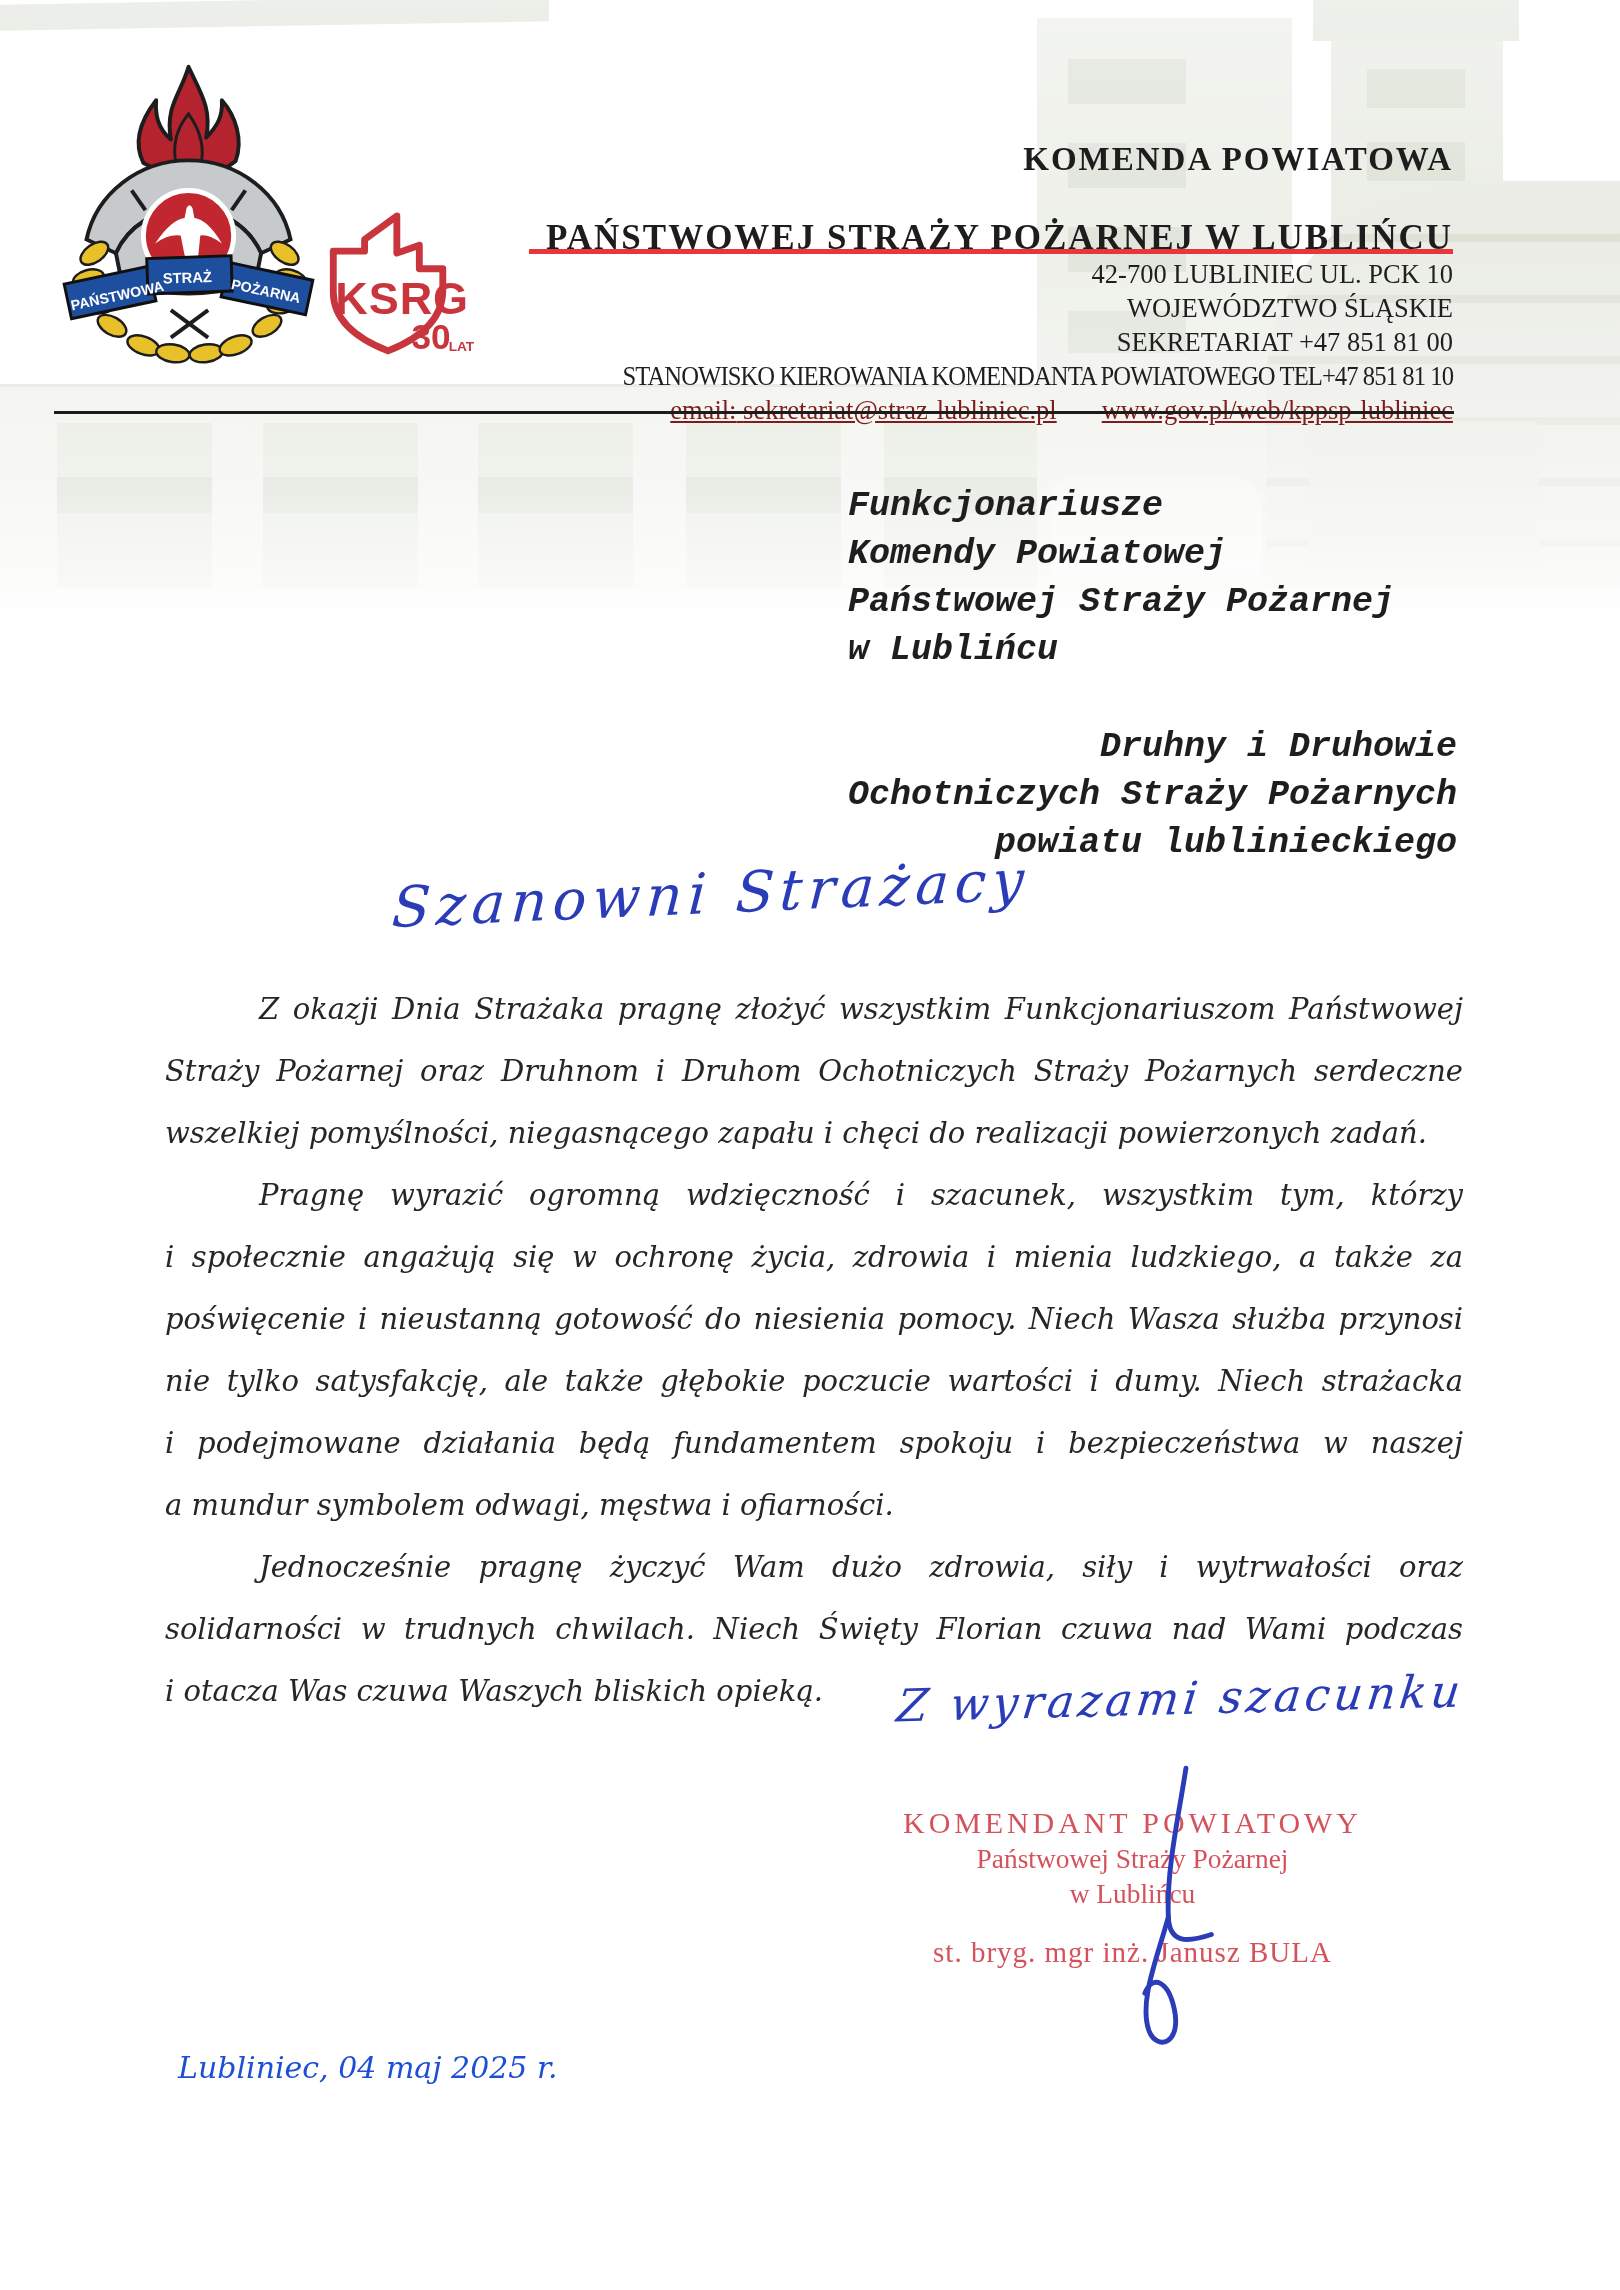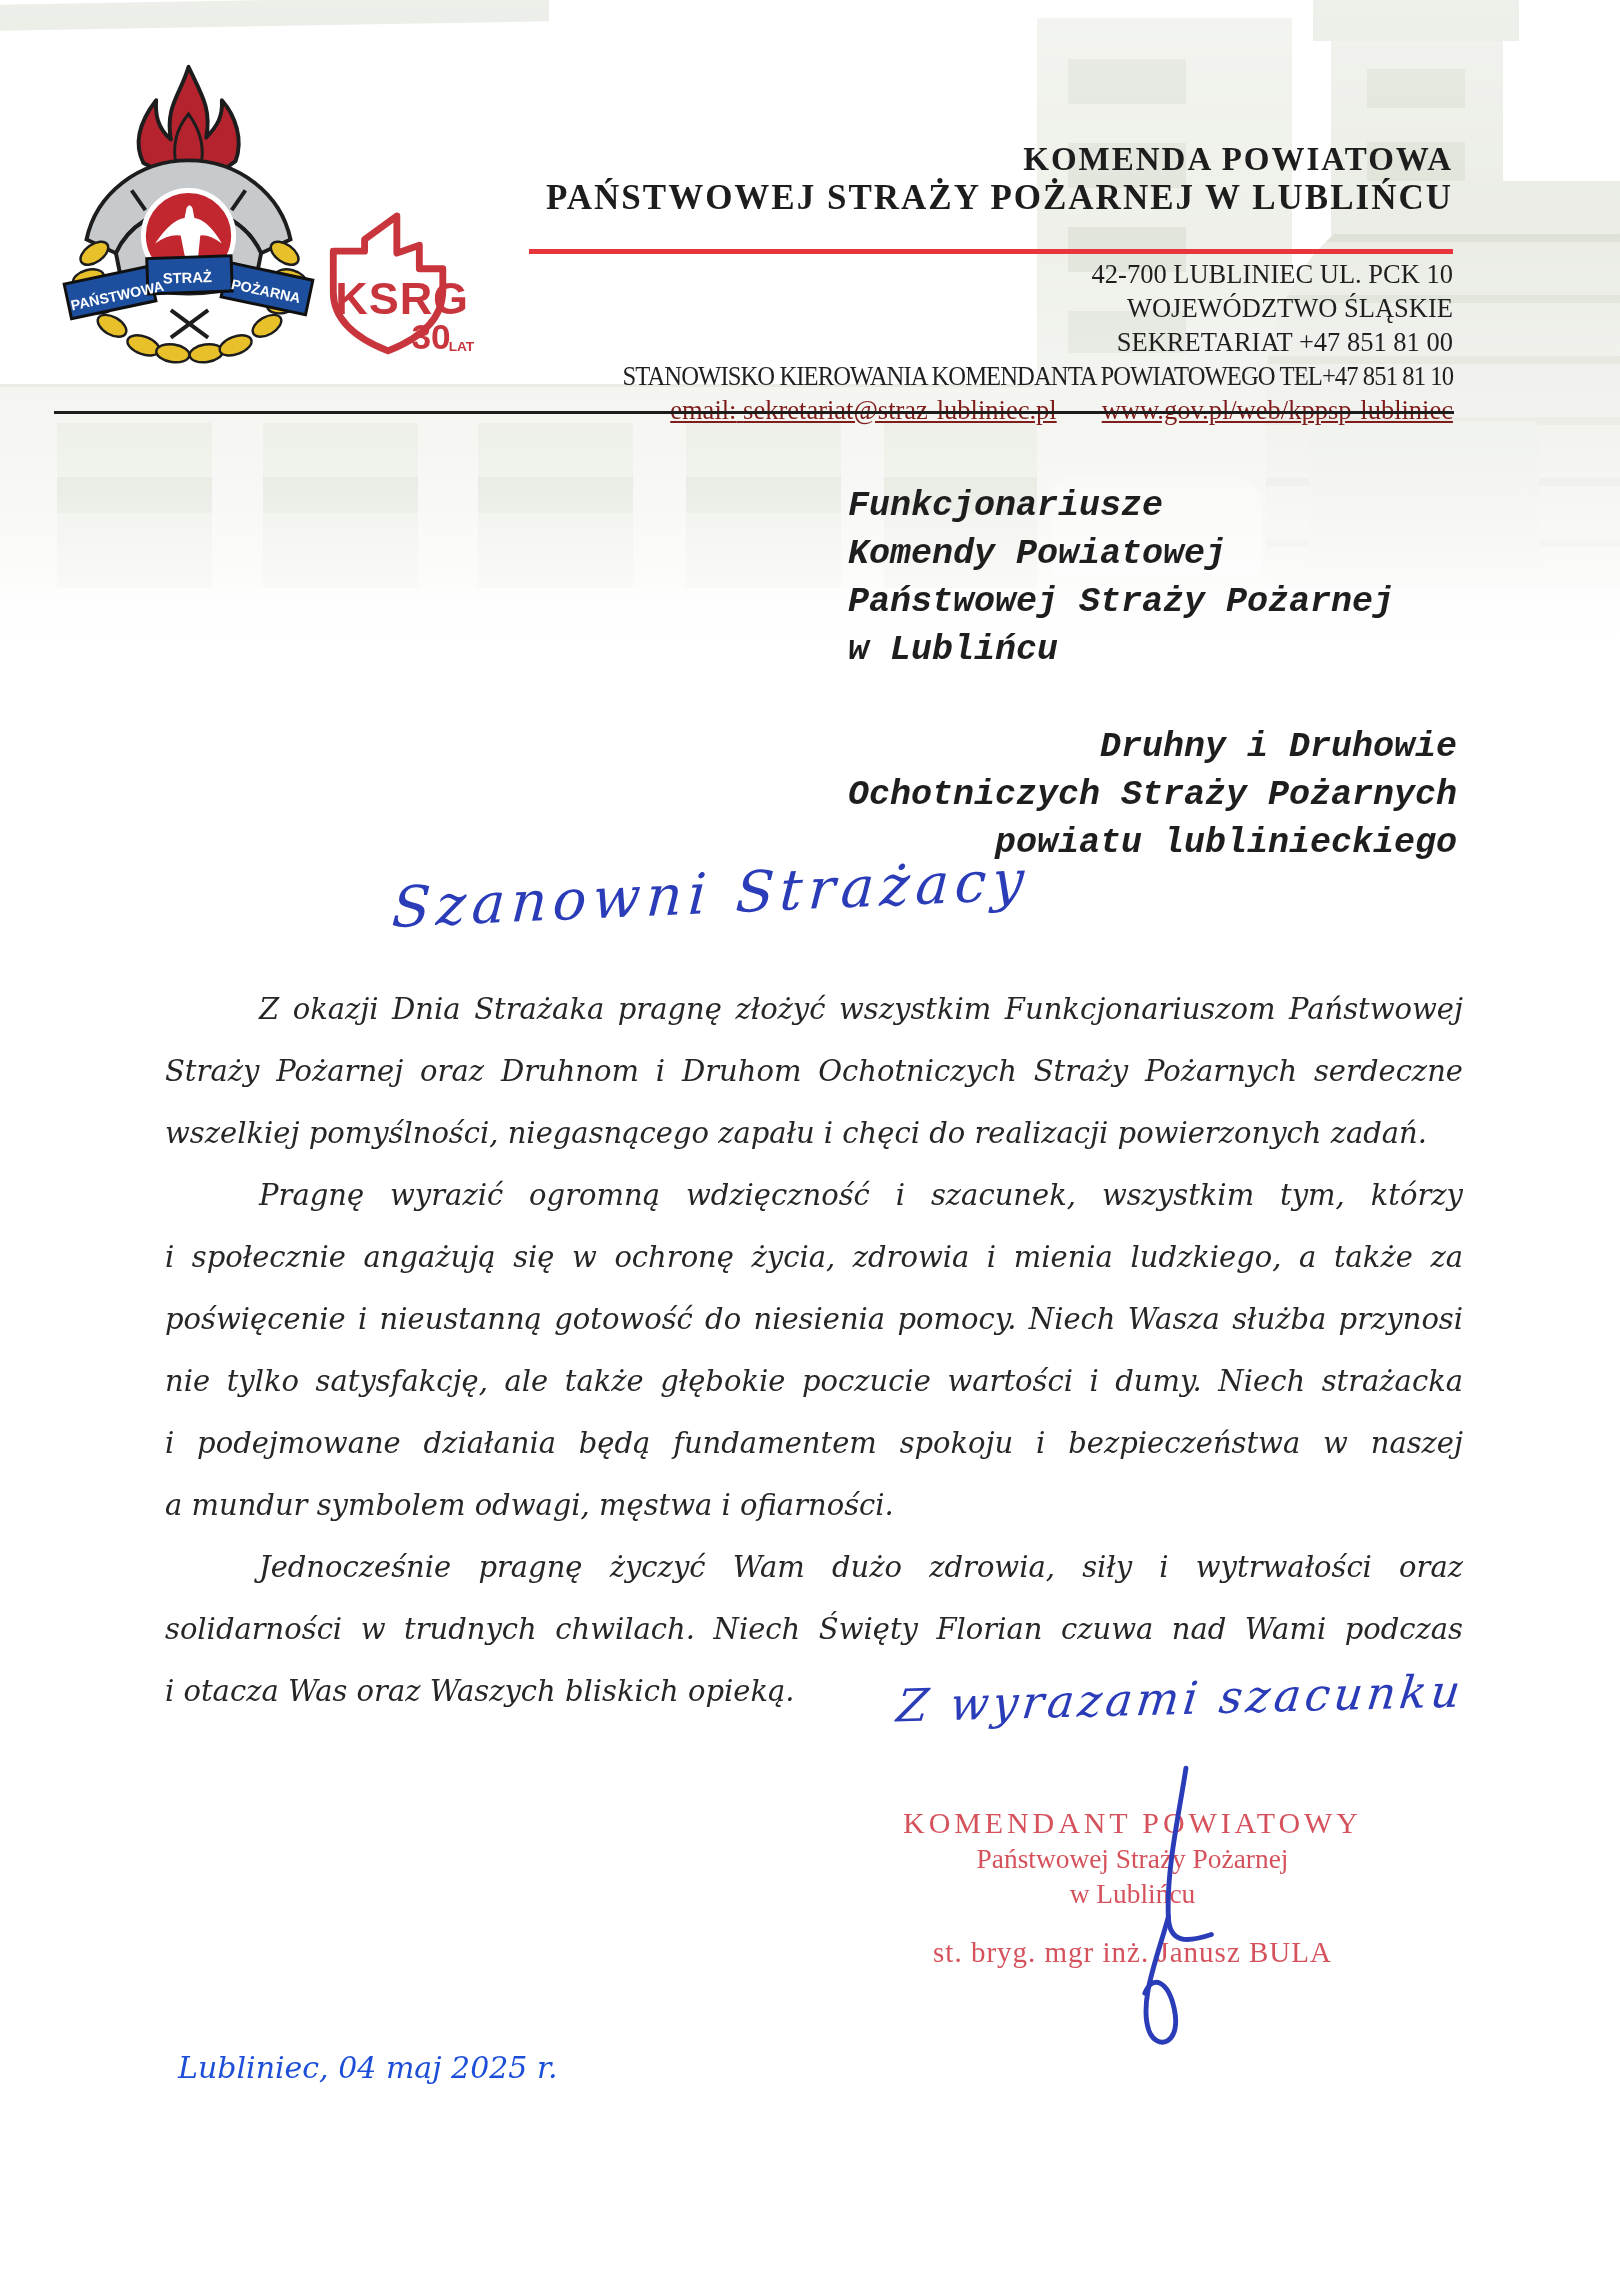--- a/index.html
+++ b/index.html
@@ -26,21 +26,21 @@
   .car{left:1051px;top:476px;width:211px;height:98px;background:#f3f5f0;border-radius:21.6px 33px 5.9px 5.9px;}
   .truck{left:1309px;top:421px;width:230px;height:162px;background:#e6e9e1;border-radius:7.8px;}
   .street{left:0;top:588px;width:1620px;height:78px;background:#f3f4ef;}
   .fade{left:0;top:0;width:1620px;height:667px;
         background:linear-gradient(to bottom, rgba(255,255,255,.35) 0%, rgba(255,255,255,.05) 35%,
                    rgba(255,255,255,.55) 72%, #ffffff 97%);}
   
   .titleblock{position:absolute;right:167px;top:141px;text-align:right;
               font-family:"Liberation Serif",serif;font-weight:bold;color:#1d1d1d;}
   .title1{font-size:33px;letter-spacing:2px;}
-  .title2{font-size:35px;letter-spacing:2px;}
+  .title2{font-size:35px;letter-spacing:2px;margin-top:40px;}
   .redrule{position:absolute;left:529px;top:249px;width:924px;height:4.9px;background:#e8363c;}
   .addr{position:absolute;right:167px;top:257px;text-align:right;font-size:26.5px;line-height:34px;color:#1f1f1f;}
   .addr .cond{display:inline-block;transform:scaleX(.93);transform-origin:right;letter-spacing:-1px;}
   .addr a{color:#7f1d1d;text-decoration:underline;}
   .emailrow{white-space:nowrap;}
   .emailrow .gap{display:inline-block;width:45px;}
   .blackrule{position:absolute;left:54px;top:411px;width:1400px;height:2.9px;background:#1c1c1c;}
   
   .recip{position:absolute;left:848px;font-family:Liberation Mono, monospace;
          font-style:italic;font-weight:bold;font-size:35px;line-height:48px;color:#1e1e1e;}
@@ -175,21 +175,21 @@
     <div class="jline">Straży Pożarnej oraz Druhnom i Druhom Ochotniczych Straży Pożarnych serdeczne życzenia</div>
     <div class="jline end">wszelkiej pomyślności, niegasnącego zapału i chęci do realizacji powierzonych zadań.</div>
     <div class="jline ind">Pragnę wyrazić ogromną wdzięczność i szacunek, wszystkim tym, którzy zawodowo</div>
     <div class="jline">i społecznie angażują się w ochronę życia, zdrowia i mienia ludzkiego, a także za odwagę,</div>
     <div class="jline">poświęcenie i nieustanną gotowość do niesienia pomocy. Niech Wasza służba przynosi Wam</div>
     <div class="jline">nie tylko satysfakcję, ale także głębokie poczucie wartości i dumy. Niech strażacka służba</div>
     <div class="jline">i podejmowane działania będą fundamentem spokoju i bezpieczeństwa w naszej społeczności,</div>
     <div class="jline end">a mundur symbolem odwagi, męstwa i ofiarności.</div>
     <div class="jline ind">Jednocześnie pragnę życzyć Wam dużo zdrowia, siły i wytrwałości oraz wzajemnej</div>
     <div class="jline">solidarności w trudnych chwilach. Niech Święty Florian czuwa nad Wami podczas każdej akcji</div>
-    <div class="jline end">i otacza Was oraz Waszych bliskich opieką.</div>
+    <div class="jline end">i otacza Was czuwa Waszych bliskich opieką.</div>
   </div>
 
   <div class="hand closing">Z wyrazami szacunku</div>
 
   <div class="sigblock">
     <div class="sigtitle">KOMENDANT POWIATOWY</div>
     <div class="sigorg">Państwowej Straży Pożarnej</div>
     <div class="sigorg">w Lublińcu</div>
     <div class="signame">st. bryg. mgr inż. Janusz BULA</div>
   </div>

